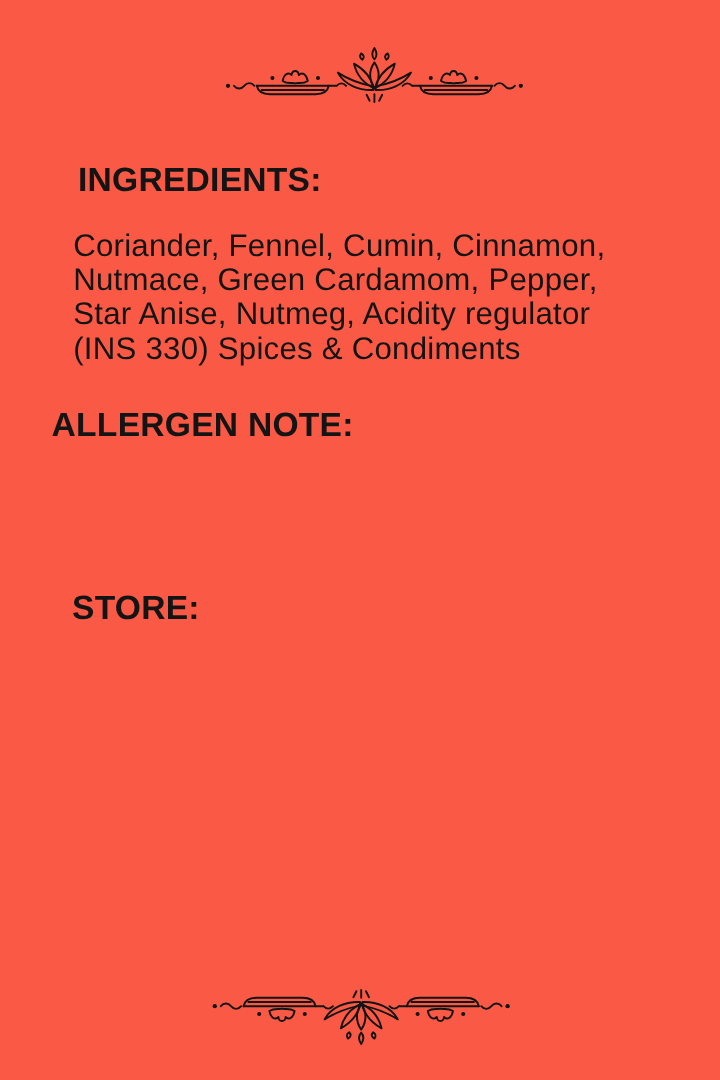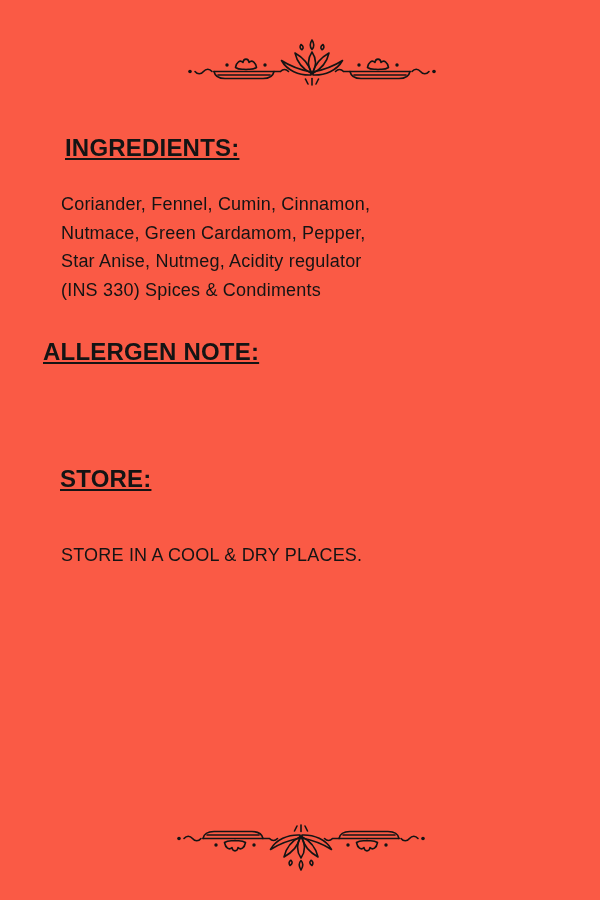--- a/index.html
+++ b/index.html
@@ -17,38 +17,37 @@
   .ornament {
     position: absolute;
     width: 250px;
     height: 52px;
     color: inherit;
   }
   .ornament.top { left: 187px; top: 38px; }
   .ornament.bottom { left: 176px; top: 820px; transform: scaleY(-1); }
   .section-heading {
     position: absolute;
-    font-size: 24px;
+    font-size: 28px;
     font-weight: 700;
     letter-spacing: 0.2px;
     white-space: nowrap;
-    text-decoration: underline;
   }
   .section-body {
     position: absolute;
-    font-size: 18px;
+    font-size: 26px;
     line-height: 28.6px;
     letter-spacing: 0.2px;
     white-space: pre-line;
   }
   #ingredients-heading { left: 65px; top: 134px; }
   #ingredients-body    { left: 61px; top: 190px; }
   #allergen-heading    { left: 43px; top: 338px; }
   #allergen-body       { left: 61px; top: 393px; }
-  #store-heading       { left: 60px; top: 465px; }
+  #store-heading       { left: 60px; top: 491px; }
   #store-body          { left: 61px; top: 541px; }
   svg { display: block; }
 </style>
 </head>
 <body style="background: rgb(250, 90, 69); color: rgb(20, 20, 20);">
 
 <div class="label-canvas">
 
   <div class="ornament top">
     <svg viewBox="0 0 250 52" width="250" height="52" stroke="currentColor" fill="none" stroke-width="1.6" stroke-linecap="round" stroke-linejoin="round">
@@ -86,21 +85,20 @@
 
   <div id="ingredients-heading" class="section-heading">INGREDIENTS:</div>
   <div id="ingredients-body" class="section-body">Coriander, Fennel, Cumin, Cinnamon,
 Nutmace, Green Cardamom, Pepper,
 Star Anise, Nutmeg, Acidity regulator
 (INS 330) Spices &amp; Condiments</div>
 
   <div id="allergen-heading" class="section-heading">ALLERGEN NOTE:</div>
 
   <div id="store-heading" class="section-heading">STORE:</div>
-  <div id="store-body" class="section-body">STORE IN A COOL &amp; DRY PLACES.</div>
 
   <div class="ornament bottom">
     <svg viewBox="0 0 250 52" width="250" height="52" stroke="currentColor" fill="none" stroke-width="1.6" stroke-linecap="round" stroke-linejoin="round">
       <use href="#flourish"></use>
       <use href="#flourish" transform="translate(250,0) scale(-1,1)"></use>
       <use href="#lotus"></use>
     </svg>
   </div>
 
 </div>

